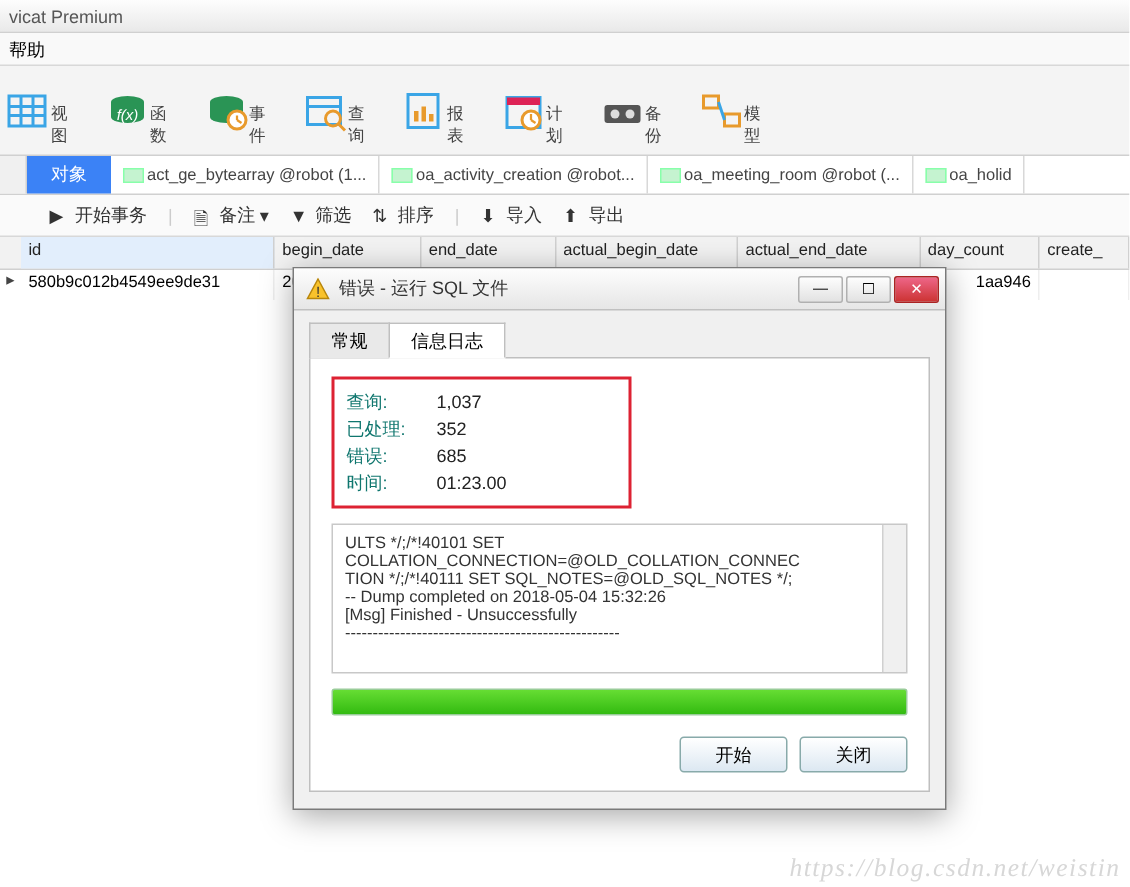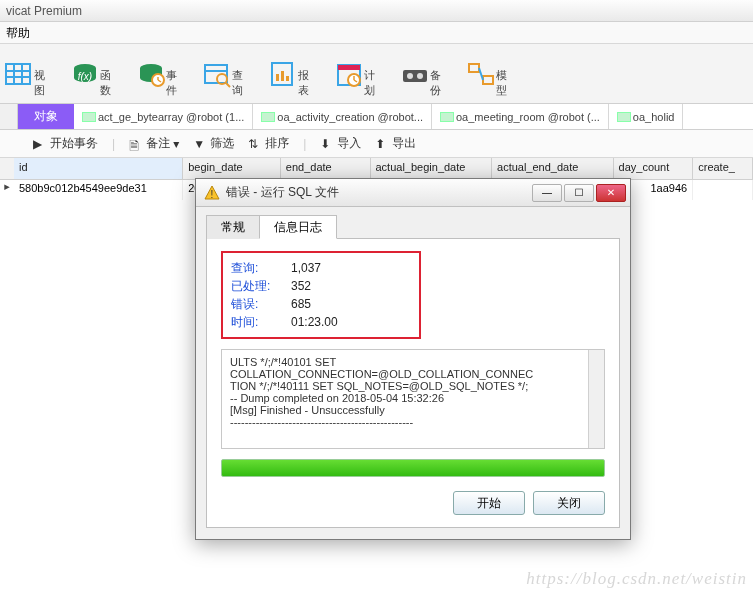--- a/index.html
+++ b/index.html
@@ -5,21 +5,21 @@
 * { box-sizing: border-box; margin: 0; padding: 0; font-family: "Microsoft YaHei", Tahoma, sans-serif; }
 body { width: 753px; height: 591px; background: #fff; position: relative; overflow: hidden; font-size: 12px; }
 .titlebar { height: 22px; background: linear-gradient(#fdfdfd,#e9e9e9); border-bottom: 1px solid #d0d0d0; color: #555; padding-left: 6px; line-height: 22px; }
 .menubar { height: 22px; background: #f9f9f9; border-bottom: 1px solid #d8d8d8; padding-left: 6px; line-height: 22px; font-size: 12px; }
 .toolbar { height: 60px; background: #f4f4f4; display: flex; align-items: center; padding-left: 4px; border-bottom: 1px solid #d0d0d0; gap: 18px; }
 .tool-item { display: flex; flex-direction: row; align-items: center; width: 48px; cursor: pointer; }
 .tool-icon { width: 32px; height: 32px; display: flex; align-items: center; justify-content: center; }
 .tool-label { font-size: 11px; color: #444; margin-top: 18px; }
 .tabsrow { height: 26px; background: #fff; border-bottom: 1px solid #d0d0d0; display: flex; align-items: stretch; }
 .sidepad { width: 18px; background: #f0f0f0; border-right: 1px solid #d0d0d0; }
-.obj-tab { width: 56px; background: #8b5cf6; color: #fff; display: flex; align-items: center; justify-content: center; font-size: 12px; }
+.obj-tab { width: 56px; background: #3b82f6; color: #fff; display: flex; align-items: center; justify-content: center; font-size: 12px; }
 .file-tab { display: flex; align-items: center; padding: 0 8px; border-right: 1px solid #d8d8d8; gap: 2px; font-size: 11px; color: #444; max-width: 180px; white-space: nowrap; overflow: hidden; text-overflow: ellipsis; }
 .tab-icon { width: 14px; height: 10px; border: 1px solid #8fa; background: #c5f3d0; }
 .actionbar { height: 28px; background: #fafafa; border-bottom: 1px solid #d8d8d8; display: flex; align-items: center; padding-left: 18px; gap: 14px; font-size: 12px; color: #333; }
 .act { display: flex; align-items: center; gap: 3px; cursor: pointer; }
 .act-icon { width: 14px; height: 14px; display:inline-block; }
 .grid-head { height: 22px; background: #f2f2f2; border-bottom: 1px solid #d0d0d0; display: flex; }
 .gh { border-right: 1px solid #d0d0d0; padding: 3px 5px; font-size: 11px; color: #222; }
 .gh.id { width: 170px; background: #e2eefc; }
 .gh.bd { width: 98px; }
 .gh.ed { width: 90px; }
@@ -44,21 +44,21 @@
 .winbtns { display: flex; gap: 2px; }
 .winbtn { width: 30px; height: 18px; border: 1px solid #b0b0b0; background: linear-gradient(#fdfdfd,#e2e2e2); border-radius: 2px; font-size: 10px; display:flex; align-items:center; justify-content:center; cursor:pointer; }
 .winbtn.close { background: linear-gradient(#e68,#c33); border-color: #a22; color:#fff; }
 .dlg-body { padding: 8px 10px 10px 10px; }
 .dlg-tabs { display: flex; height: 24px; }
 .dlg-tab { padding: 3px 14px; font-size: 12px; border: 1px solid #bfbfbf; background: #e9e9e9; border-bottom: none; margin-right: -1px; cursor:pointer; }
 .dlg-tab.active { background: #fff; border-bottom: 1px solid #fff; position: relative; z-index: 2; }
 .dlg-panel { border: 1px solid #bfbfbf; background: #fff; padding: 12px 14px; margin-top: -1px; }
 .stats-box { border: 2px solid #d23; padding: 6px 8px; width: 200px; }
 .stat-row { display: flex; font-size: 12px; line-height: 18px; }
-.stat-k { width: 60px; color: #1d4ed8; }
+.stat-k { width: 60px; color: #0f766e; }
 .stat-v { color: #222; }
 .log-box { margin-top: 10px; border: 1px solid #c8c8c8; background: #fff; height: 100px; padding: 6px 8px; font-size: 11px; color: #333; overflow: hidden; position: relative; font-family: Tahoma, sans-serif; }
 .log-scroll { position: absolute; right: 0; top: 0; width: 16px; height: 100%; background: #f0f0f0; border-left: 1px solid #d0d0d0; }
 .progress { margin-top: 10px; height: 18px; border: 1px solid #9c9; background: linear-gradient(#6d3,#3b1); border-radius: 2px; }
 .dlg-btns { margin-top: 14px; display: flex; justify-content: flex-end; gap: 8px; }
 .dlg-btn { width: 72px; height: 24px; border: 1px solid #8aa; background: linear-gradient(#fff,#dce8f2); border-radius: 3px; font-size: 12px; cursor: pointer; text-align: center; }
 .watermark { position: absolute; right: 6px; bottom: 2px; color: #d7d7d7; font-style: italic; font-size: 17px; font-family: Georgia, serif; letter-spacing: 1px; }
 svg { display:block; }
 </style>
 </head>

